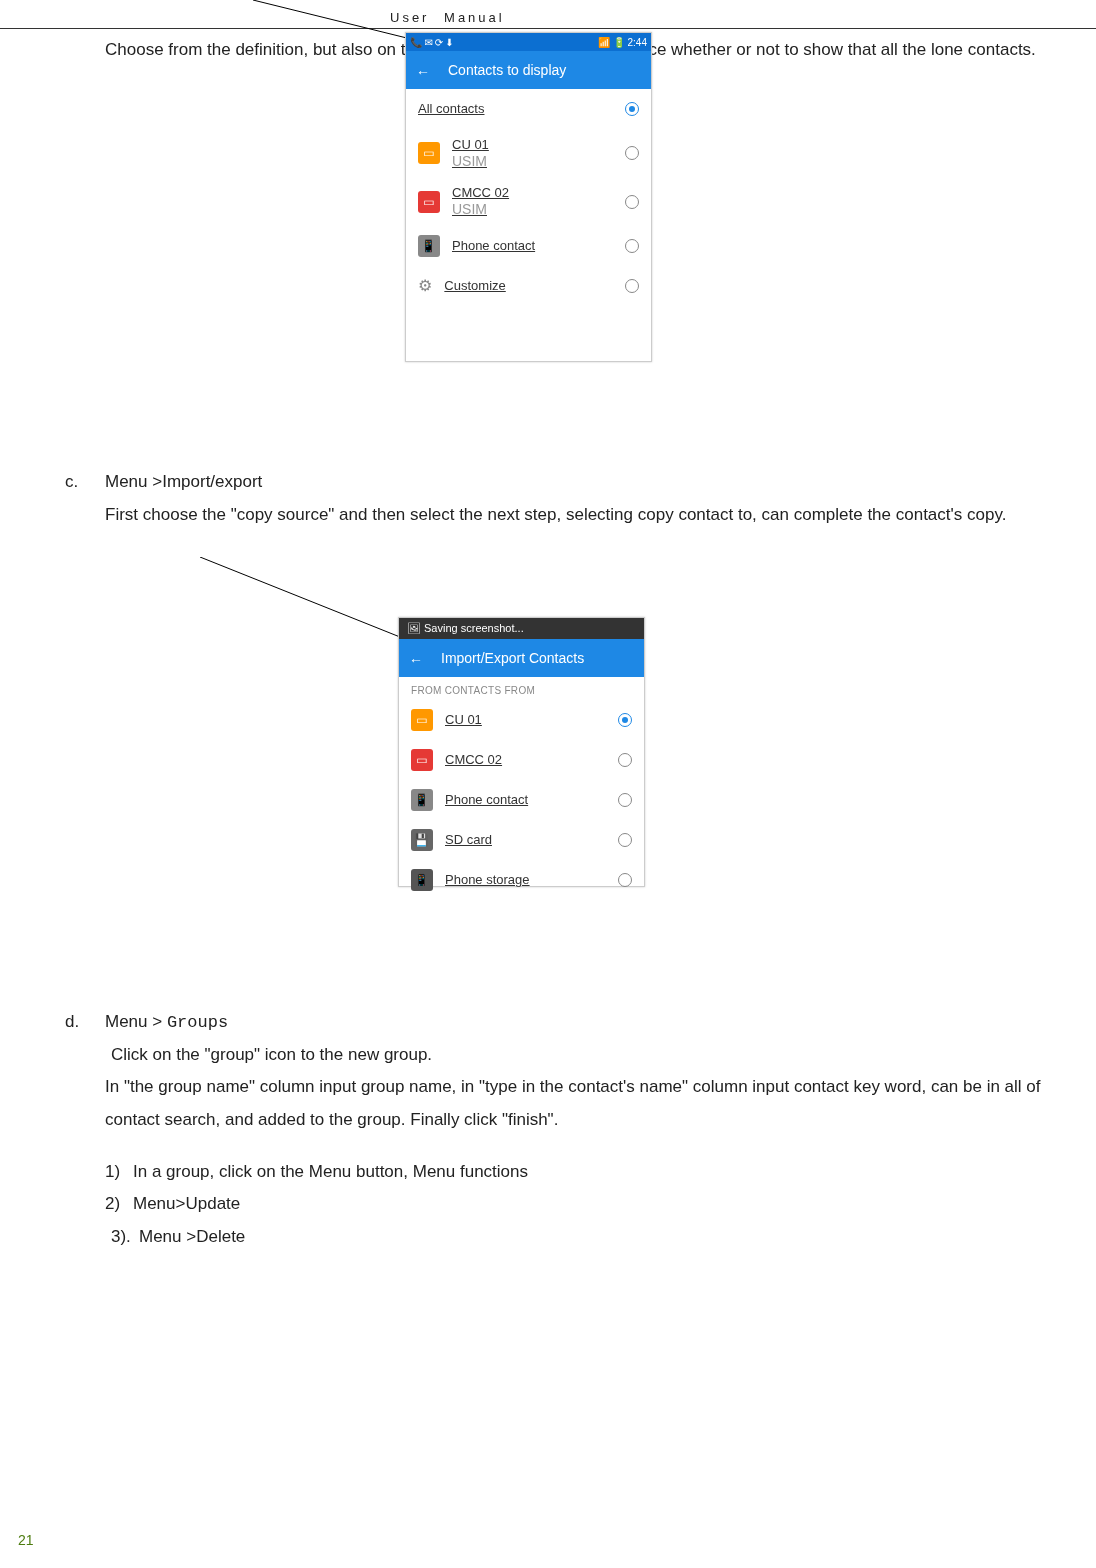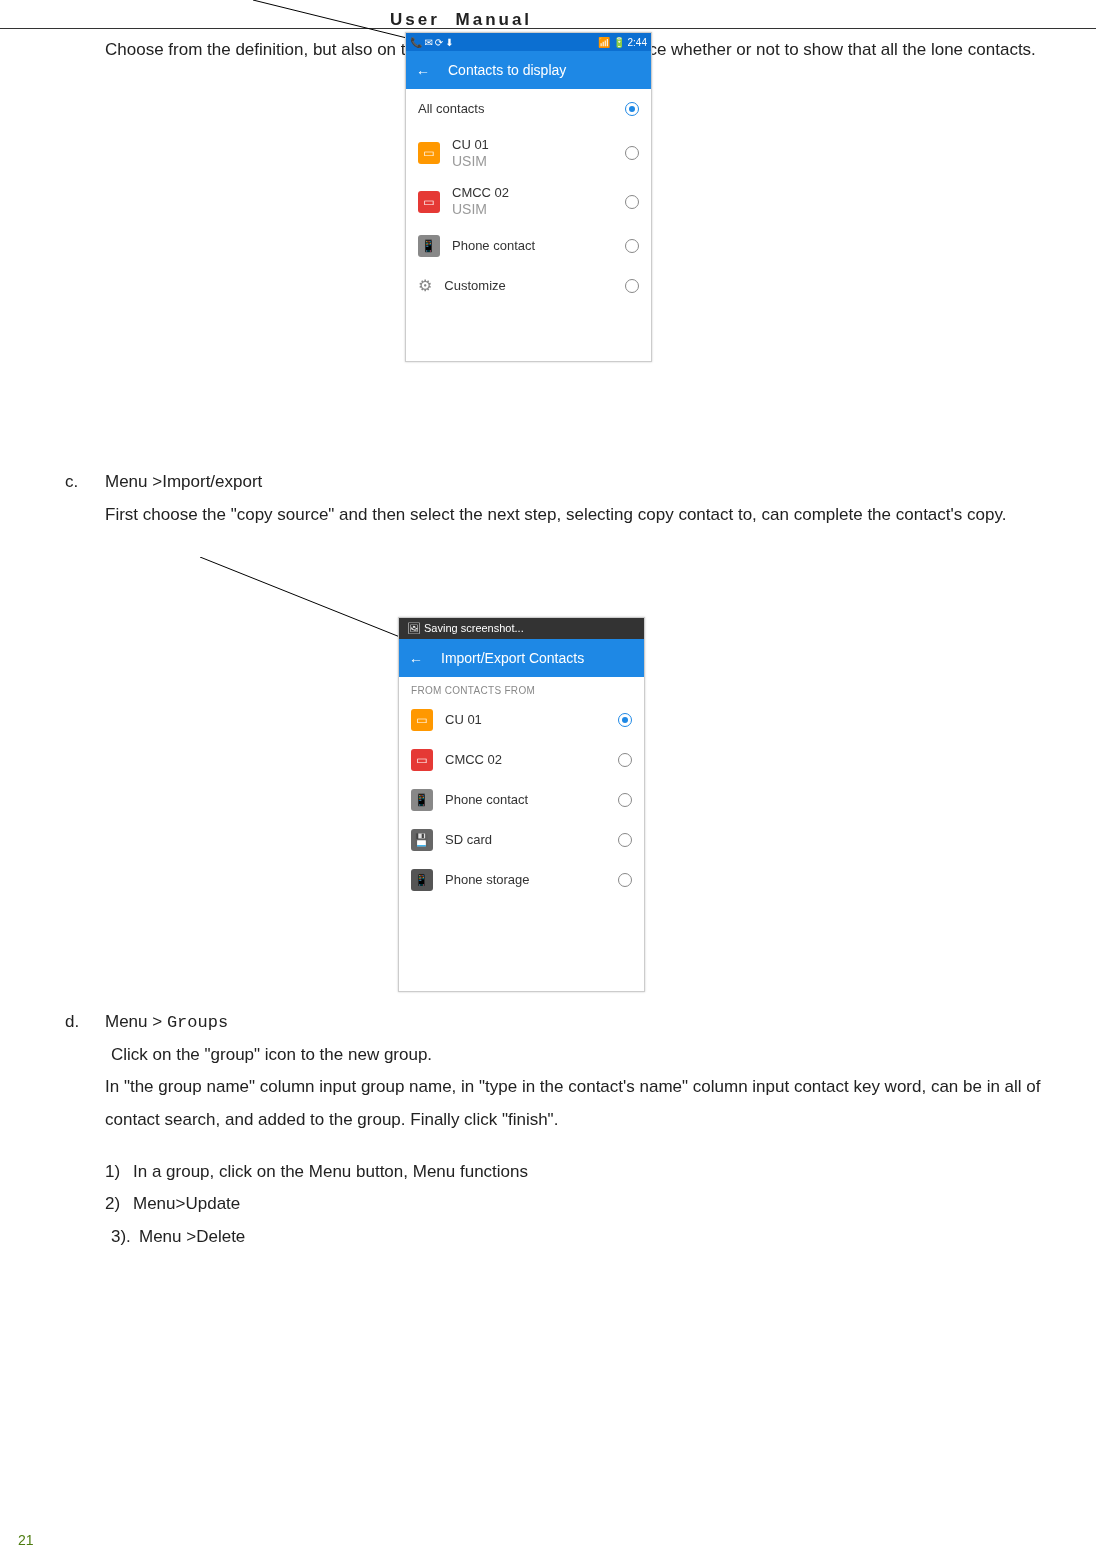--- a/index.html
+++ b/index.html
@@ -9,24 +9,23 @@
       color: #222;
       width: 1096px;
       height: 1568px;
       position: relative;
       background: #fff;
     }
     .header-title {
       position: absolute;
       top: 10px;
       left: 390px;
-      font-size: 17px;
+      font-size: 13px;
       letter-spacing: 3px;
       word-spacing: 8px;
-      font-weight: bold;
     }
     .rule {
       position: absolute;
       top: 28px; left: 0; right: 0;
       border-top: 1px solid #333;
     }
     .content {
       position: absolute;
       top: 34px;
       left: 105px;
@@ -47,21 +46,21 @@
     
     .phone {
       position: absolute;
       width: 247px;
       border: 1px solid #ccc;
       box-shadow: 0 0 2px rgba(0,0,0,0.2);
       background: #fff;
       font-size: 13px;
     }
     .phone1 { left: 405px; top: 32px; height: 330px; }
-    .phone2 { left: 398px; top: 617px; height: 375px; }
+    .phone2 { left: 398px; top: 617px; height: 270px; }
     .statusbar {
       background: #0c6fd1;
       height: 18px;
       display: flex;
       justify-content: space-between;
       align-items: center;
       padding: 0 4px;
       color: #fff;
       font-size: 10px;
     }
@@ -101,21 +100,21 @@
       display:flex;align-items:center;justify-content:center;
       border-radius: 3px;
       font-size: 12px;
     }
     .sim-orange { background: #ff9800; color:#fff; }
     .sim-red { background: #e53935; color:#fff; }
     .phone-grey { background: #888; color:#fff; }
     .storage-grey { background: #555; color:#fff; }
     .gear-grey { color:#888; font-size:16px; }
     .sd-grey { background:#666;color:#fff; }
-    .row .labels { flex:1; line-height:1.2; color:#333; }
+    .row .labels { flex:1; line-height:1.2; color:#333;text-decoration:underline; }
     .row .sub { color:#999; font-size:14px; }
     .radio {
       width: 14px; height:14px; border: 1.5px solid #888; border-radius:50%;
       position: relative;
     }
     .radio.sel { border-color: #1e88e5; }
     .radio.sel:after{
       content:"";position:absolute;left:3px;top:3px;width:6px;height:6px;border-radius:50%;background:#1e88e5;
     }
     .page-num {

